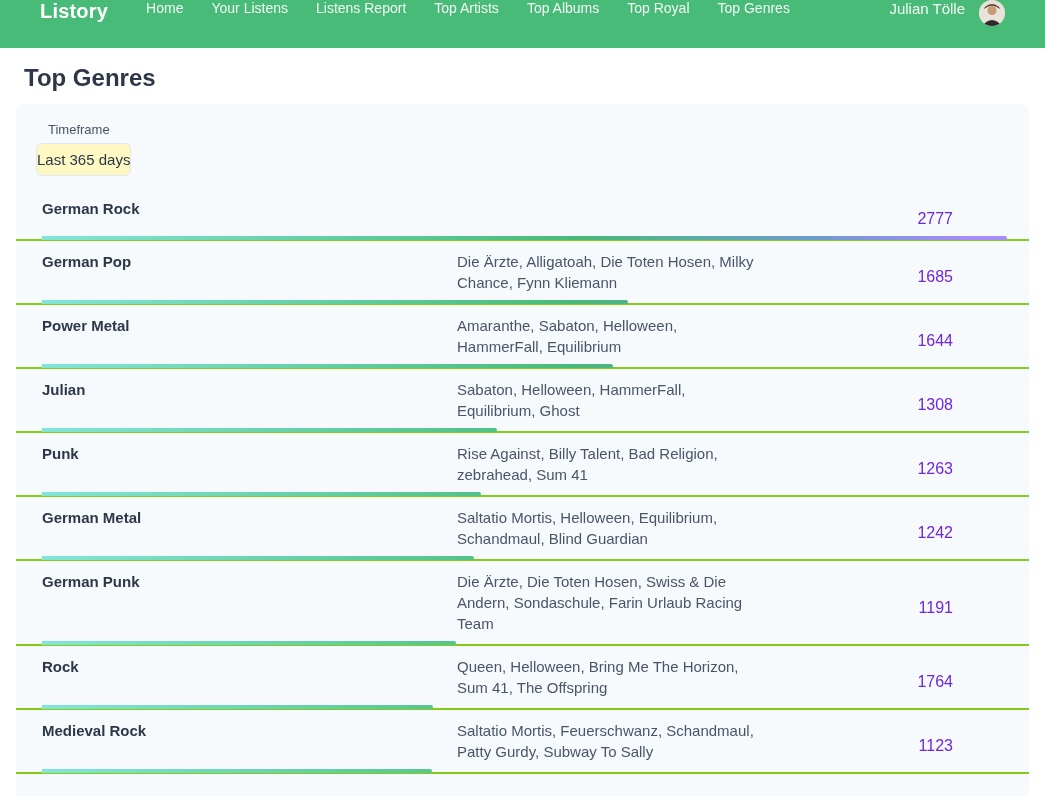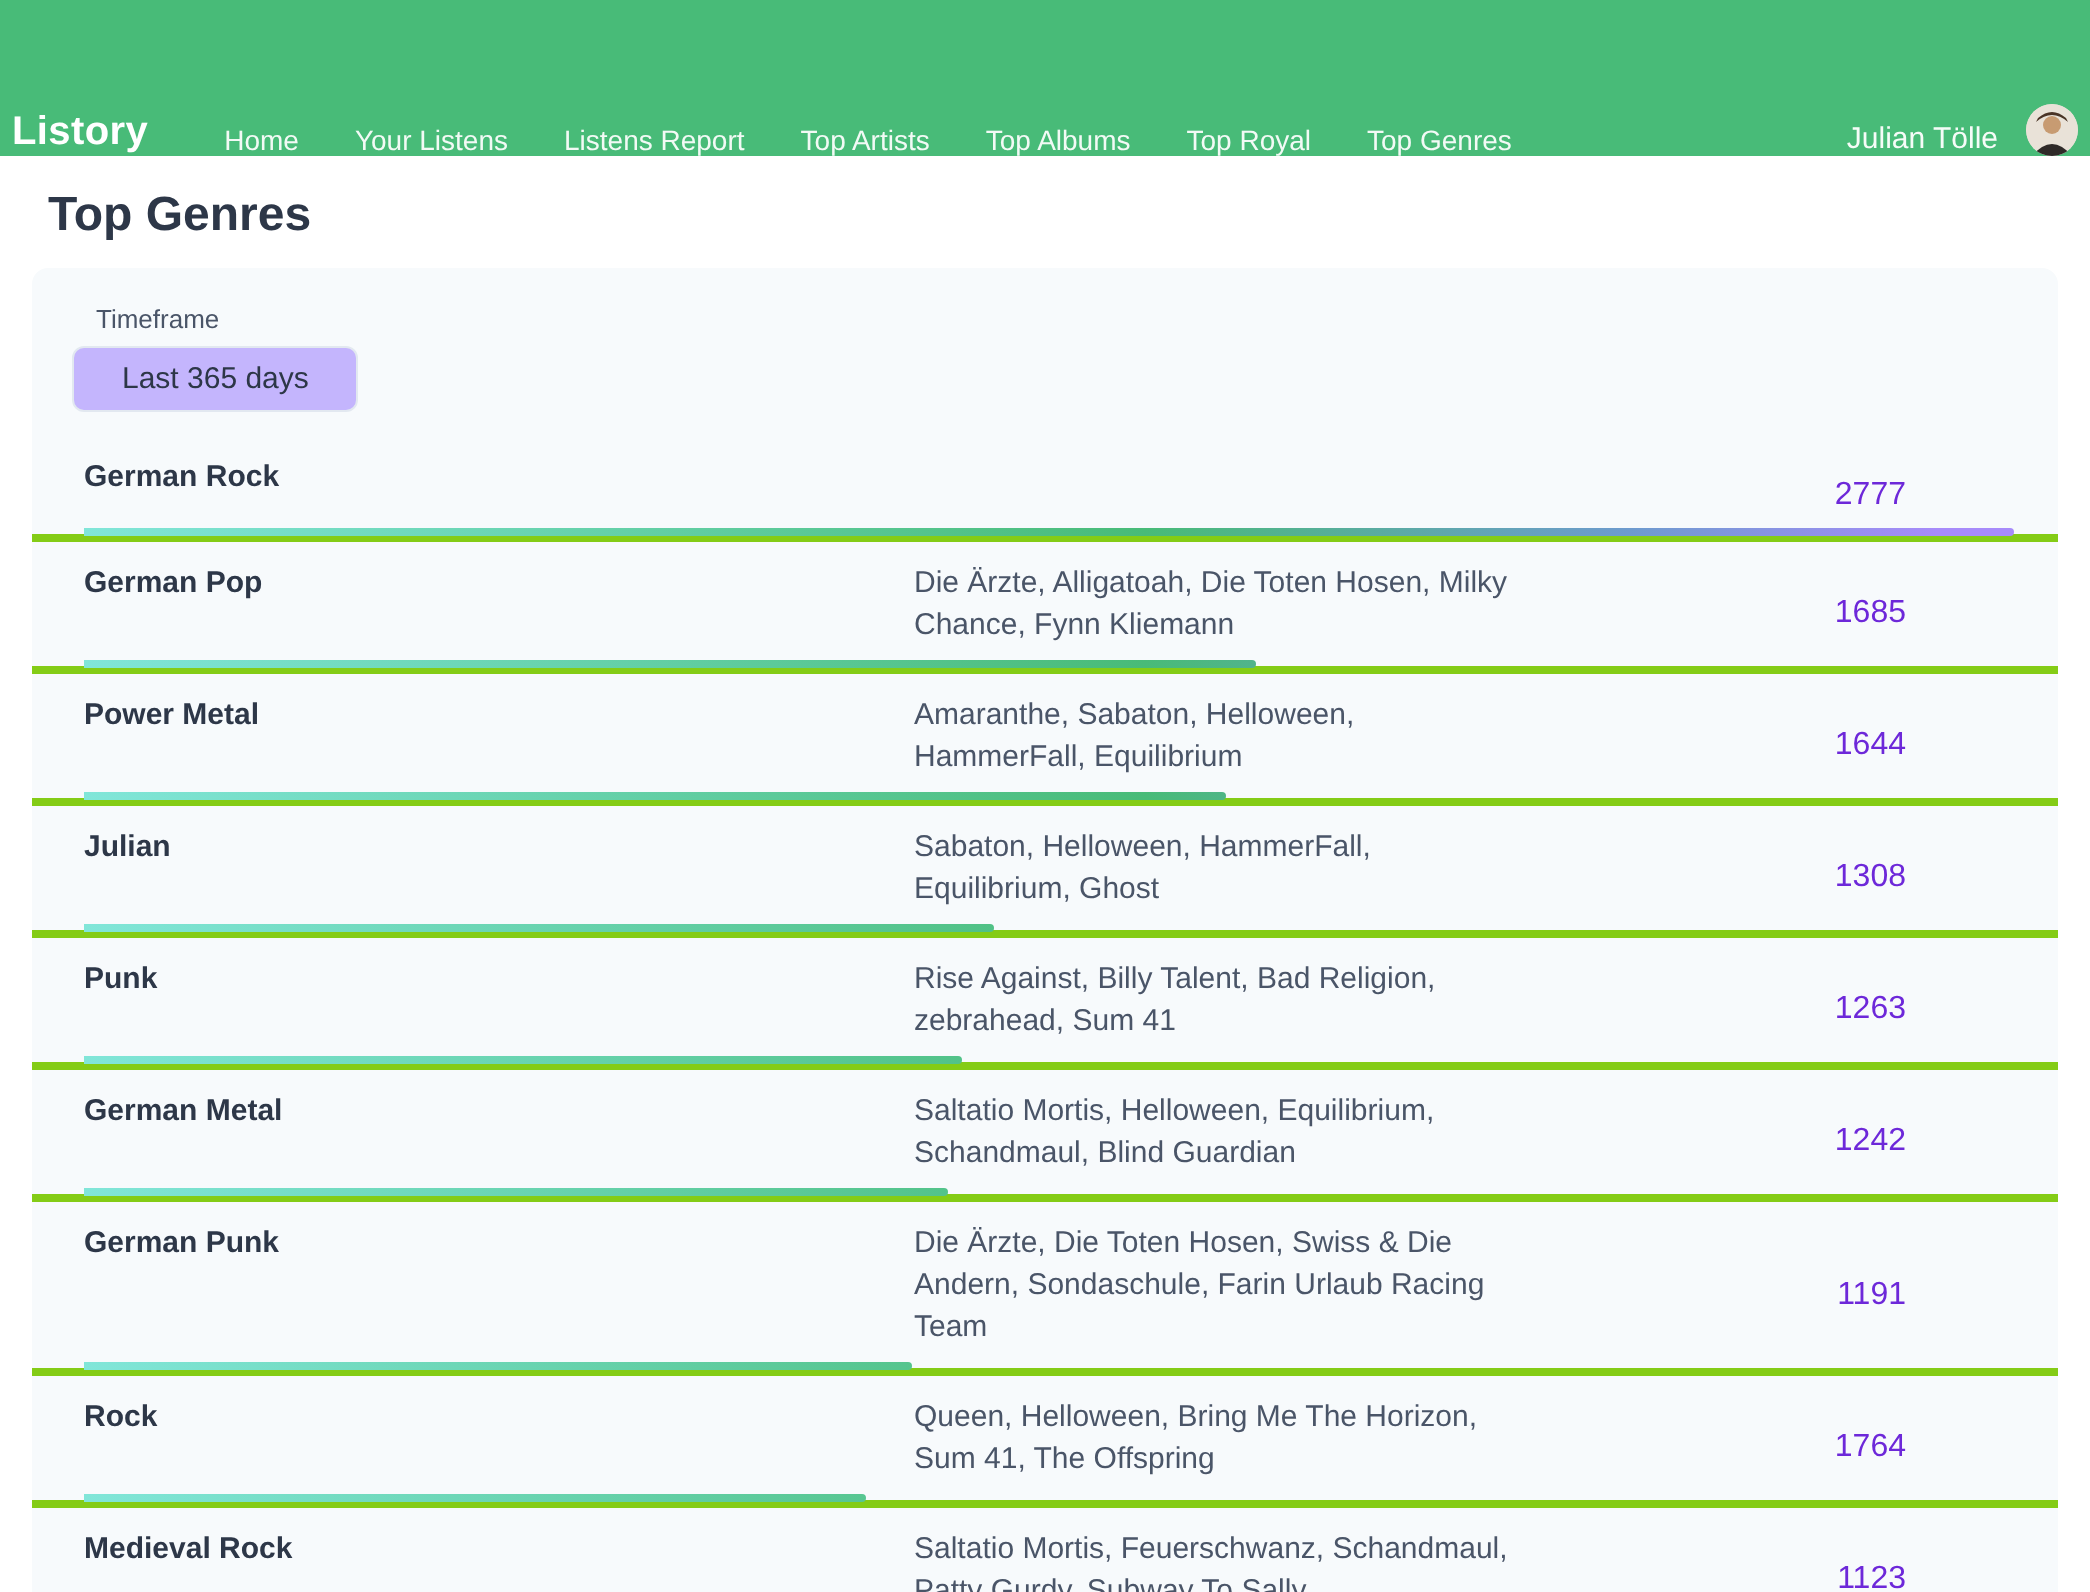--- a/index.html
+++ b/index.html
@@ -5,25 +5,25 @@
   * { margin: 0; padding: 0; box-sizing: border-box; }
   html, body {
     width: 1045px; height: 796px;
     overflow: hidden;
     background: #ffffff;
     font-family: "Liberation Sans", "DejaVu Sans", sans-serif;
   }
 
   
   .navbar {
-    height: 78px;
+    height: 48px;
     background: #48BB78;
     display: flex;
-    align-items: flex-end;
-    padding: 0 6px;
+    align-items: flex-start;
+    padding: 0 40px;
   }
   .brand {
     color: #ffffff;
     font-size: 20px;
     font-weight: bold;
     letter-spacing: .2px;
     margin-right: 38px;
     cursor: pointer;
   }
   .nav-links { display: flex; align-items: center; gap: 28px; }
@@ -67,39 +67,39 @@
 
   .timeframe-block { padding: 0 20px; margin-bottom: 12px; }
   .timeframe-label {
     font-size: 13px;
     color: #4A5568;
     margin-bottom: 6px;
     margin-left: 12px;
   }
   .timeframe-button {
     display: inline-block;
-    background: #c4b5fd;
+    background: #fef9c3;
     border: 1px solid #E2E8F0;
     border-radius: 6px;
-    padding: 6px 24px;
+    padding: 6px 0;
     font-size: 15px;
     color: #2D3748;
     font-family: inherit;
     cursor: pointer;
     line-height: 19px;
   }
 
   
   .genre-table { width: 100%; }
   .genre-row {
     position: relative;
     display: flex;
     padding: 10px 22px 0 26px;
     min-height: 53px;
-    border-bottom: 4px solid #84cc16;
+    border-bottom: 2px solid #84cc16;
   }
   .cell-genre {
     flex: 0 0 415px;
     font-size: 15px;
     font-weight: 600;
     color: #2D3748;
     line-height: 21px;
     padding-bottom: 10px;
   }
   .cell-artists {

